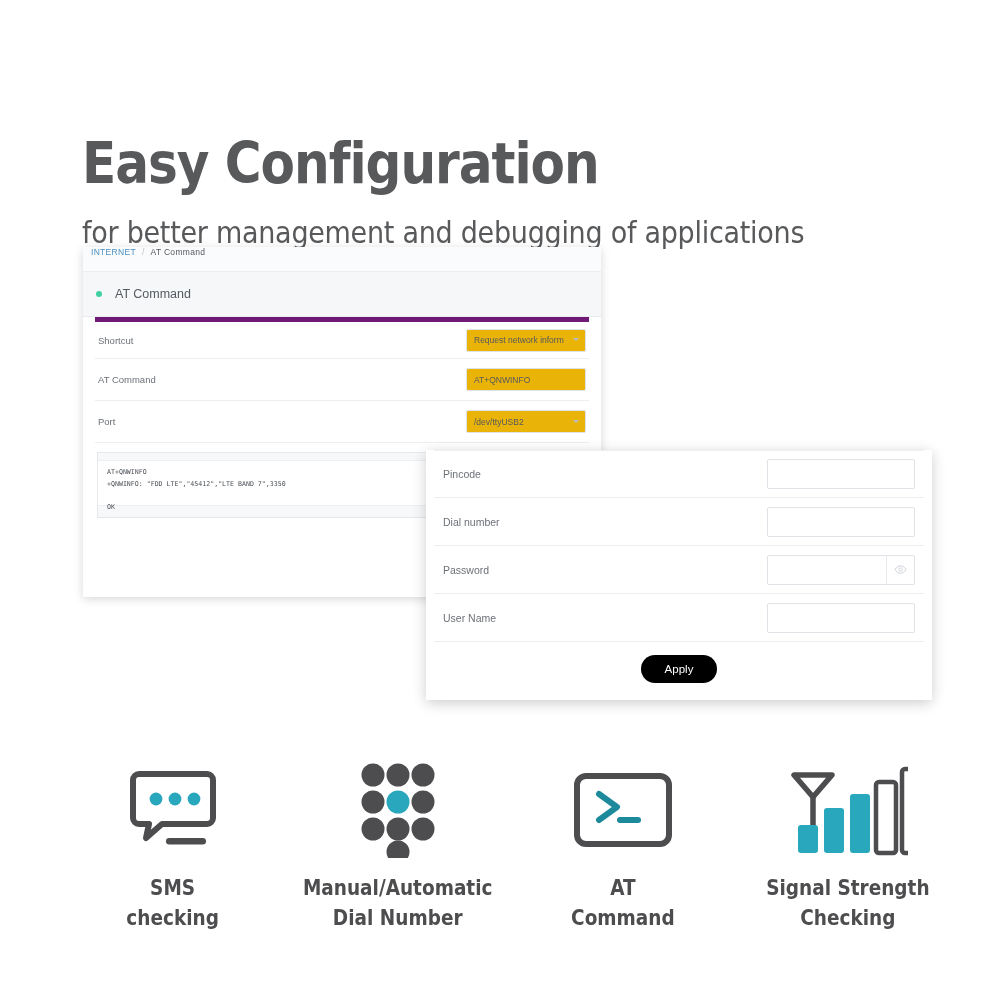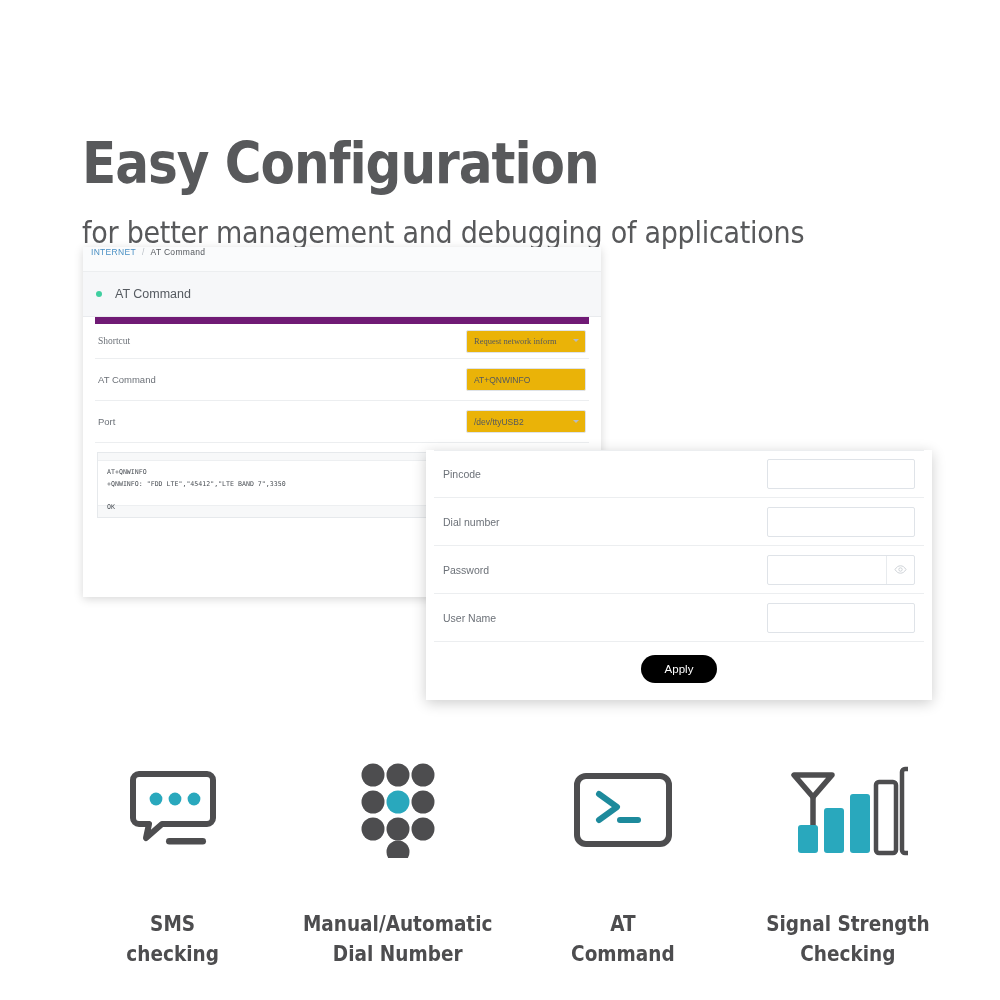--- a/index.html
+++ b/index.html
@@ -86,21 +86,21 @@
 
   .panel-body { padding: 0 12px; }
 
   .frow {
     height: 42px;
     display: flex;
     align-items: center;
     border-bottom: 1px solid #eceef0;
     padding: 0 3px;
   }
-  .frow:first-child { border-top: 7px solid #701a75; font-family: Liberation Serif, serif; }
+  .frow:first-child { border-top: 5px solid #701a75; }
   .flabel { font-size: 9.5px; color: #6c7178; flex: 1; }
 
   .fctl {
     width: 120px;
     height: 23px;
     border: 1px solid #dfe3e8;
     border-radius: 2px;
     background: #eab308;
     display: flex;
     align-items: center;
@@ -205,21 +205,21 @@
   }
 
   
   .features {
     position: absolute;
     left: 60px;
     top: 760px;
     width: 900px;
     display: flex;
   }
-  .feature { width: 225px; display: flex; flex-direction: column; align-items: center; gap: 36px; }
+  .feature { width: 225px; display: flex; flex-direction: column; align-items: center; }
   .feature-icon { height: 100px; display: flex; align-items: center; justify-content: center; }
   .feature-label {
     margin-top: 14px;
     text-align: center;
     font-family: "DejaVu Sans", sans-serif;
     font-size: 21px;
     font-weight: 700;
     color: #4d4d4f;
     line-height: 1.42;
     transform: scaleX(0.88);

